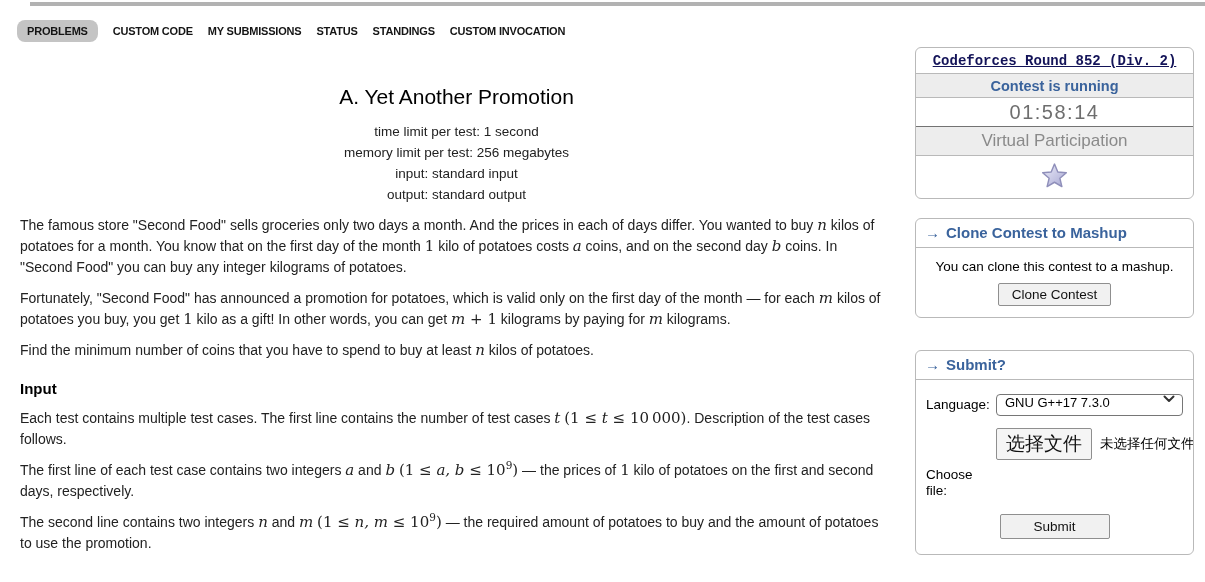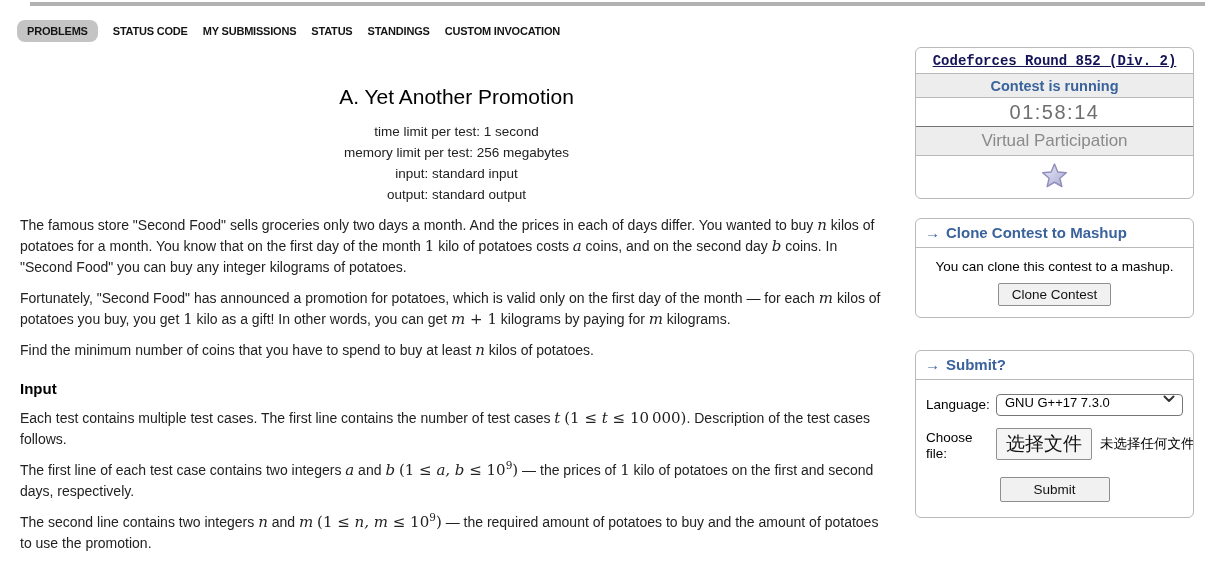--- a/index.html
+++ b/index.html
@@ -71,21 +71,21 @@
   .submit-row { text-align:center; margin-top:15px; margin-bottom:0; display:block; }
   .submit-btn { width:110px; padding:4px 0; margin-top:0; }
 </style>
 </head>
 <body>
 
 <div class="topbar"></div>
 
 <div class="tabbar">
   <div class="tab active">PROBLEMS</div>
-  <div class="tab">STATUS CODE</div>
+  <div class="tab">CUSTOM CODE</div>
   <div class="tab">MY SUBMISSIONS</div>
   <div class="tab">STATUS</div>
   <div class="tab">STANDINGS</div>
   <div class="tab">CUSTOM INVOCATION</div>
 </div>
 
 <div class="content">
   <div class="p-title">A. Yet Another Promotion</div>
   <div class="meta">
     <div>time limit per test: 1 second</div>
@@ -146,21 +146,21 @@
         <div class="select-box">
           <span>GNU G++17 7.3.0</span>
           <span style="line-height:0;">
             <svg width="12" height="8" viewBox="0 0 12 8">
               <polyline points="1.5,1.5 6,6 10.5,1.5" fill="none" stroke="#333" stroke-width="2" stroke-linecap="round" stroke-linejoin="round"></polyline>
             </svg>
           </span>
         </div>
       </div>
       <div class="form-row">
-        <div class="form-label" style="width:70px; flex-basis:70px;">Choose file:</div>
+        <div class="form-label" style="width:70px; flex-basis:70px;margin-top:37px;">Choose file:</div>
         <div class="file-widget">
           <button class="file-btn">选择文件</button>
           <span class="file-status">未选择任何文件</span>
         </div>
       </div>
       <div class="submit-row">
         <button class="cf-btn submit-btn">Submit</button>
       </div>
     </div>
   </div>

